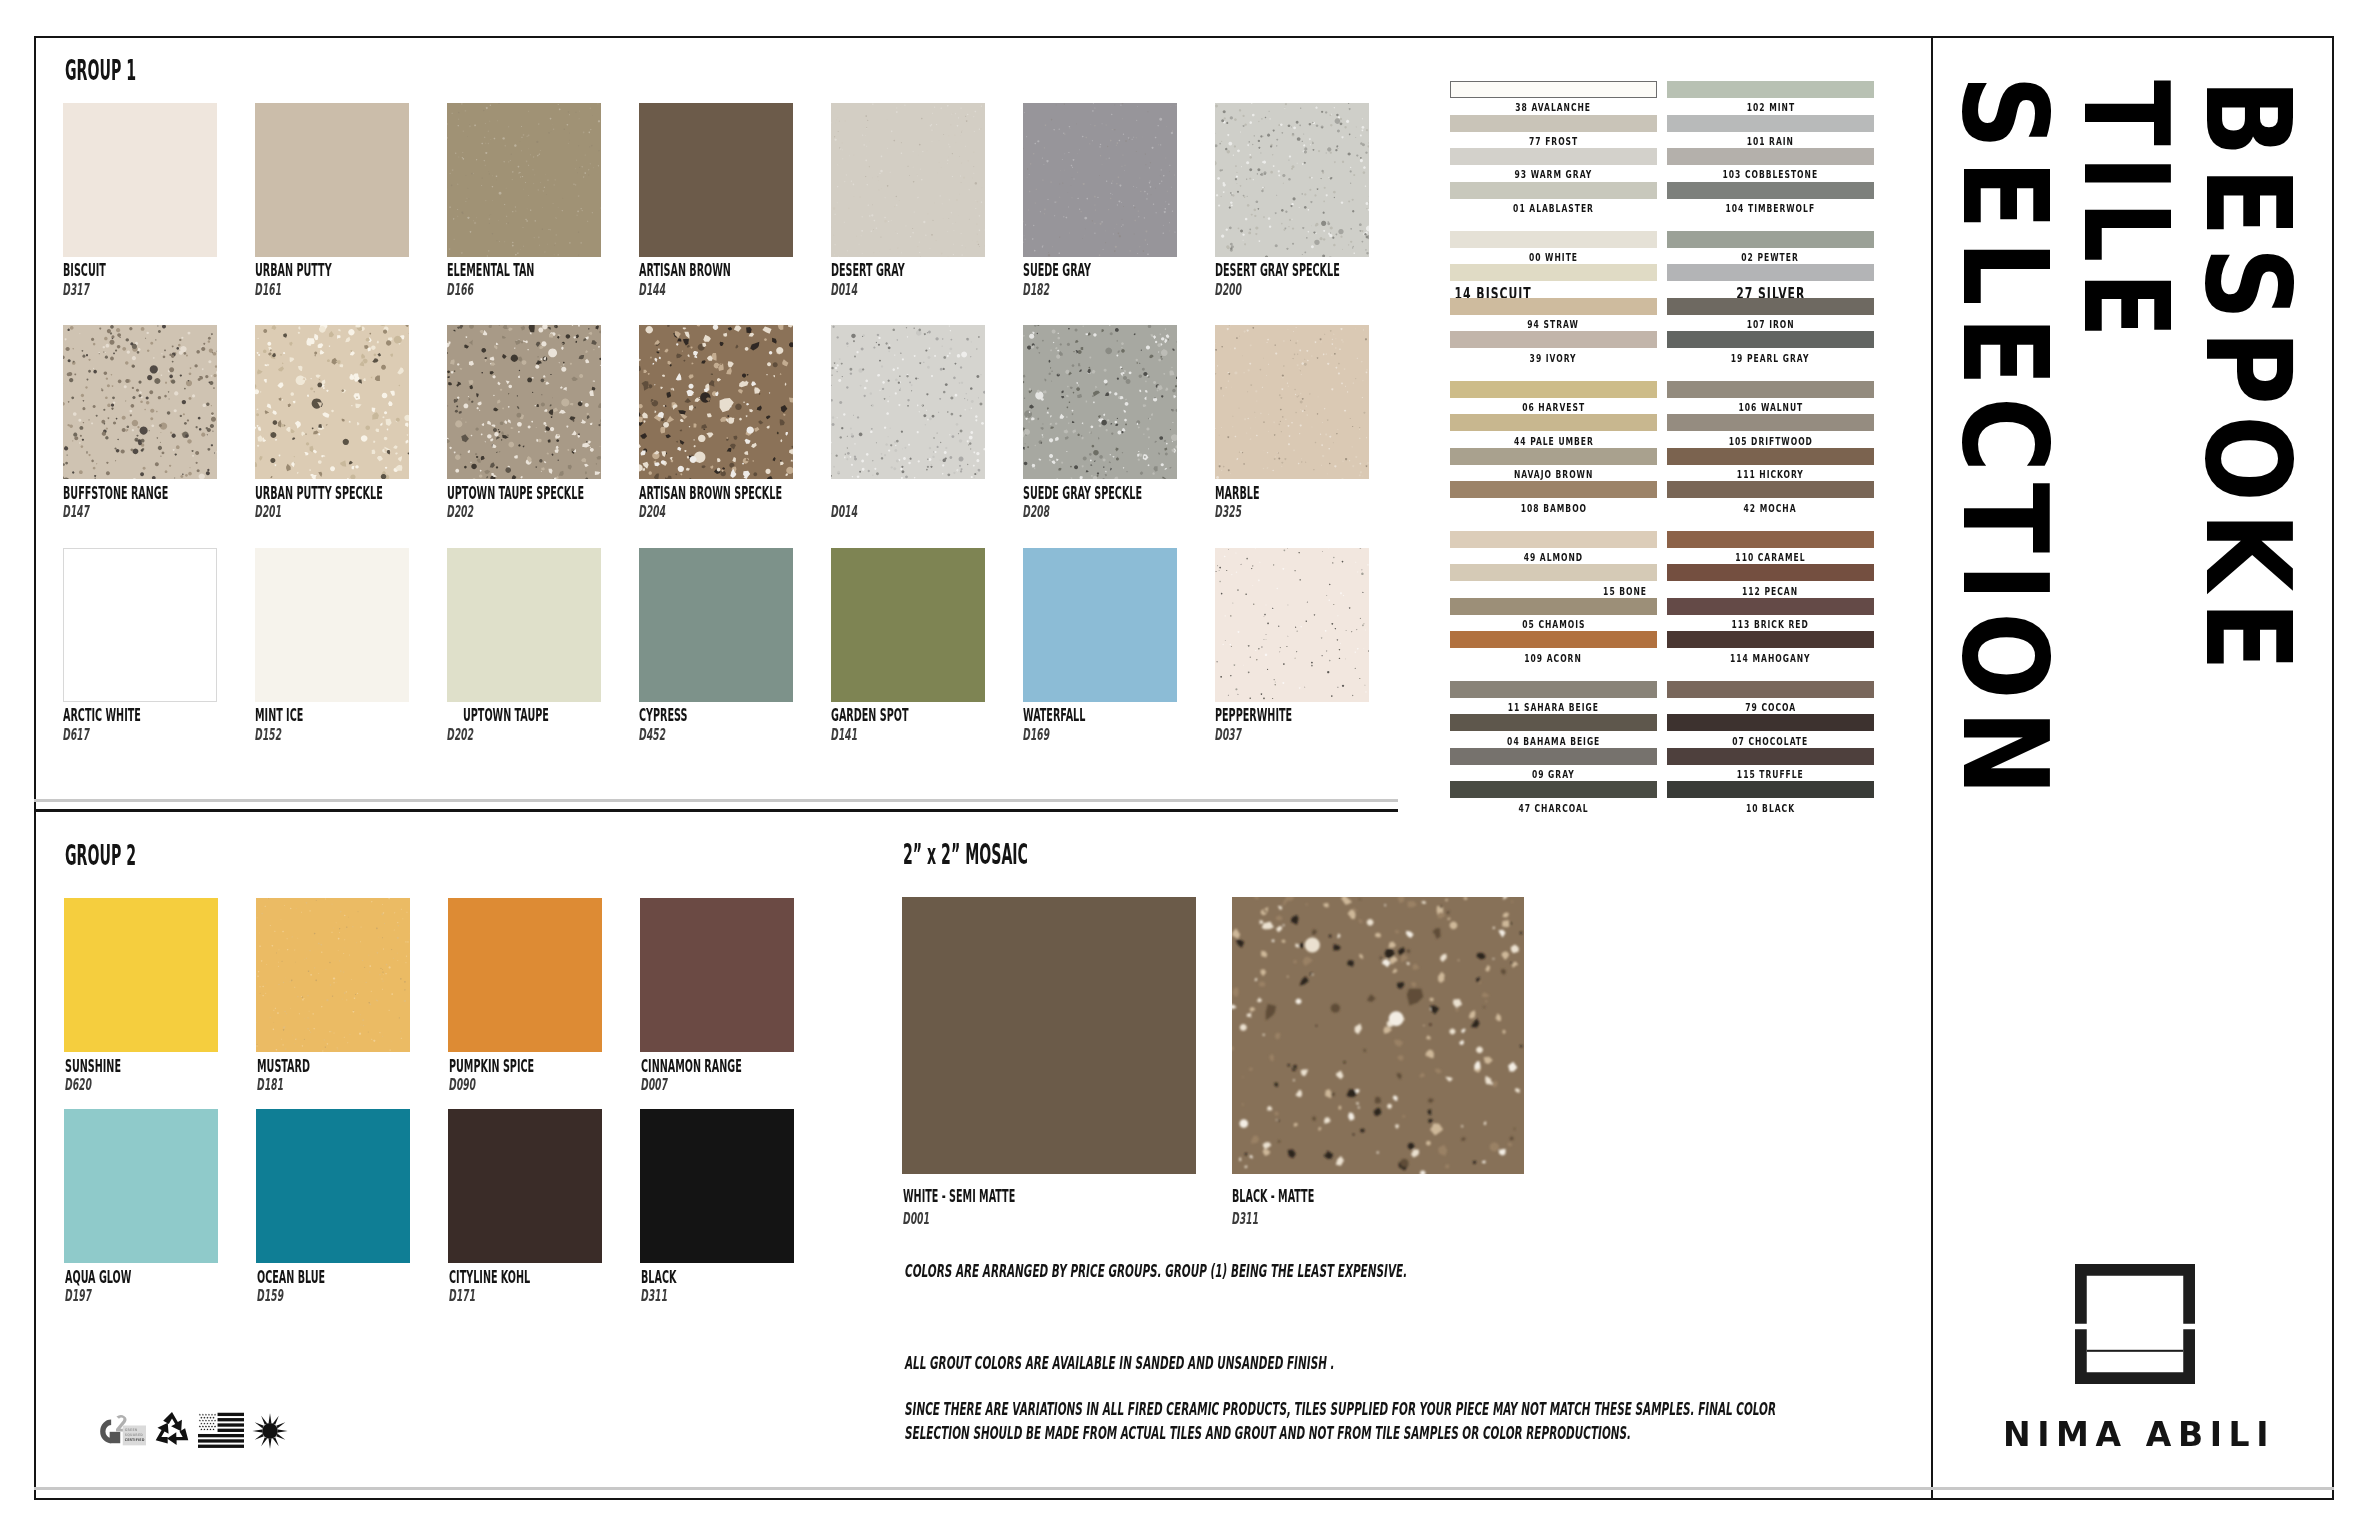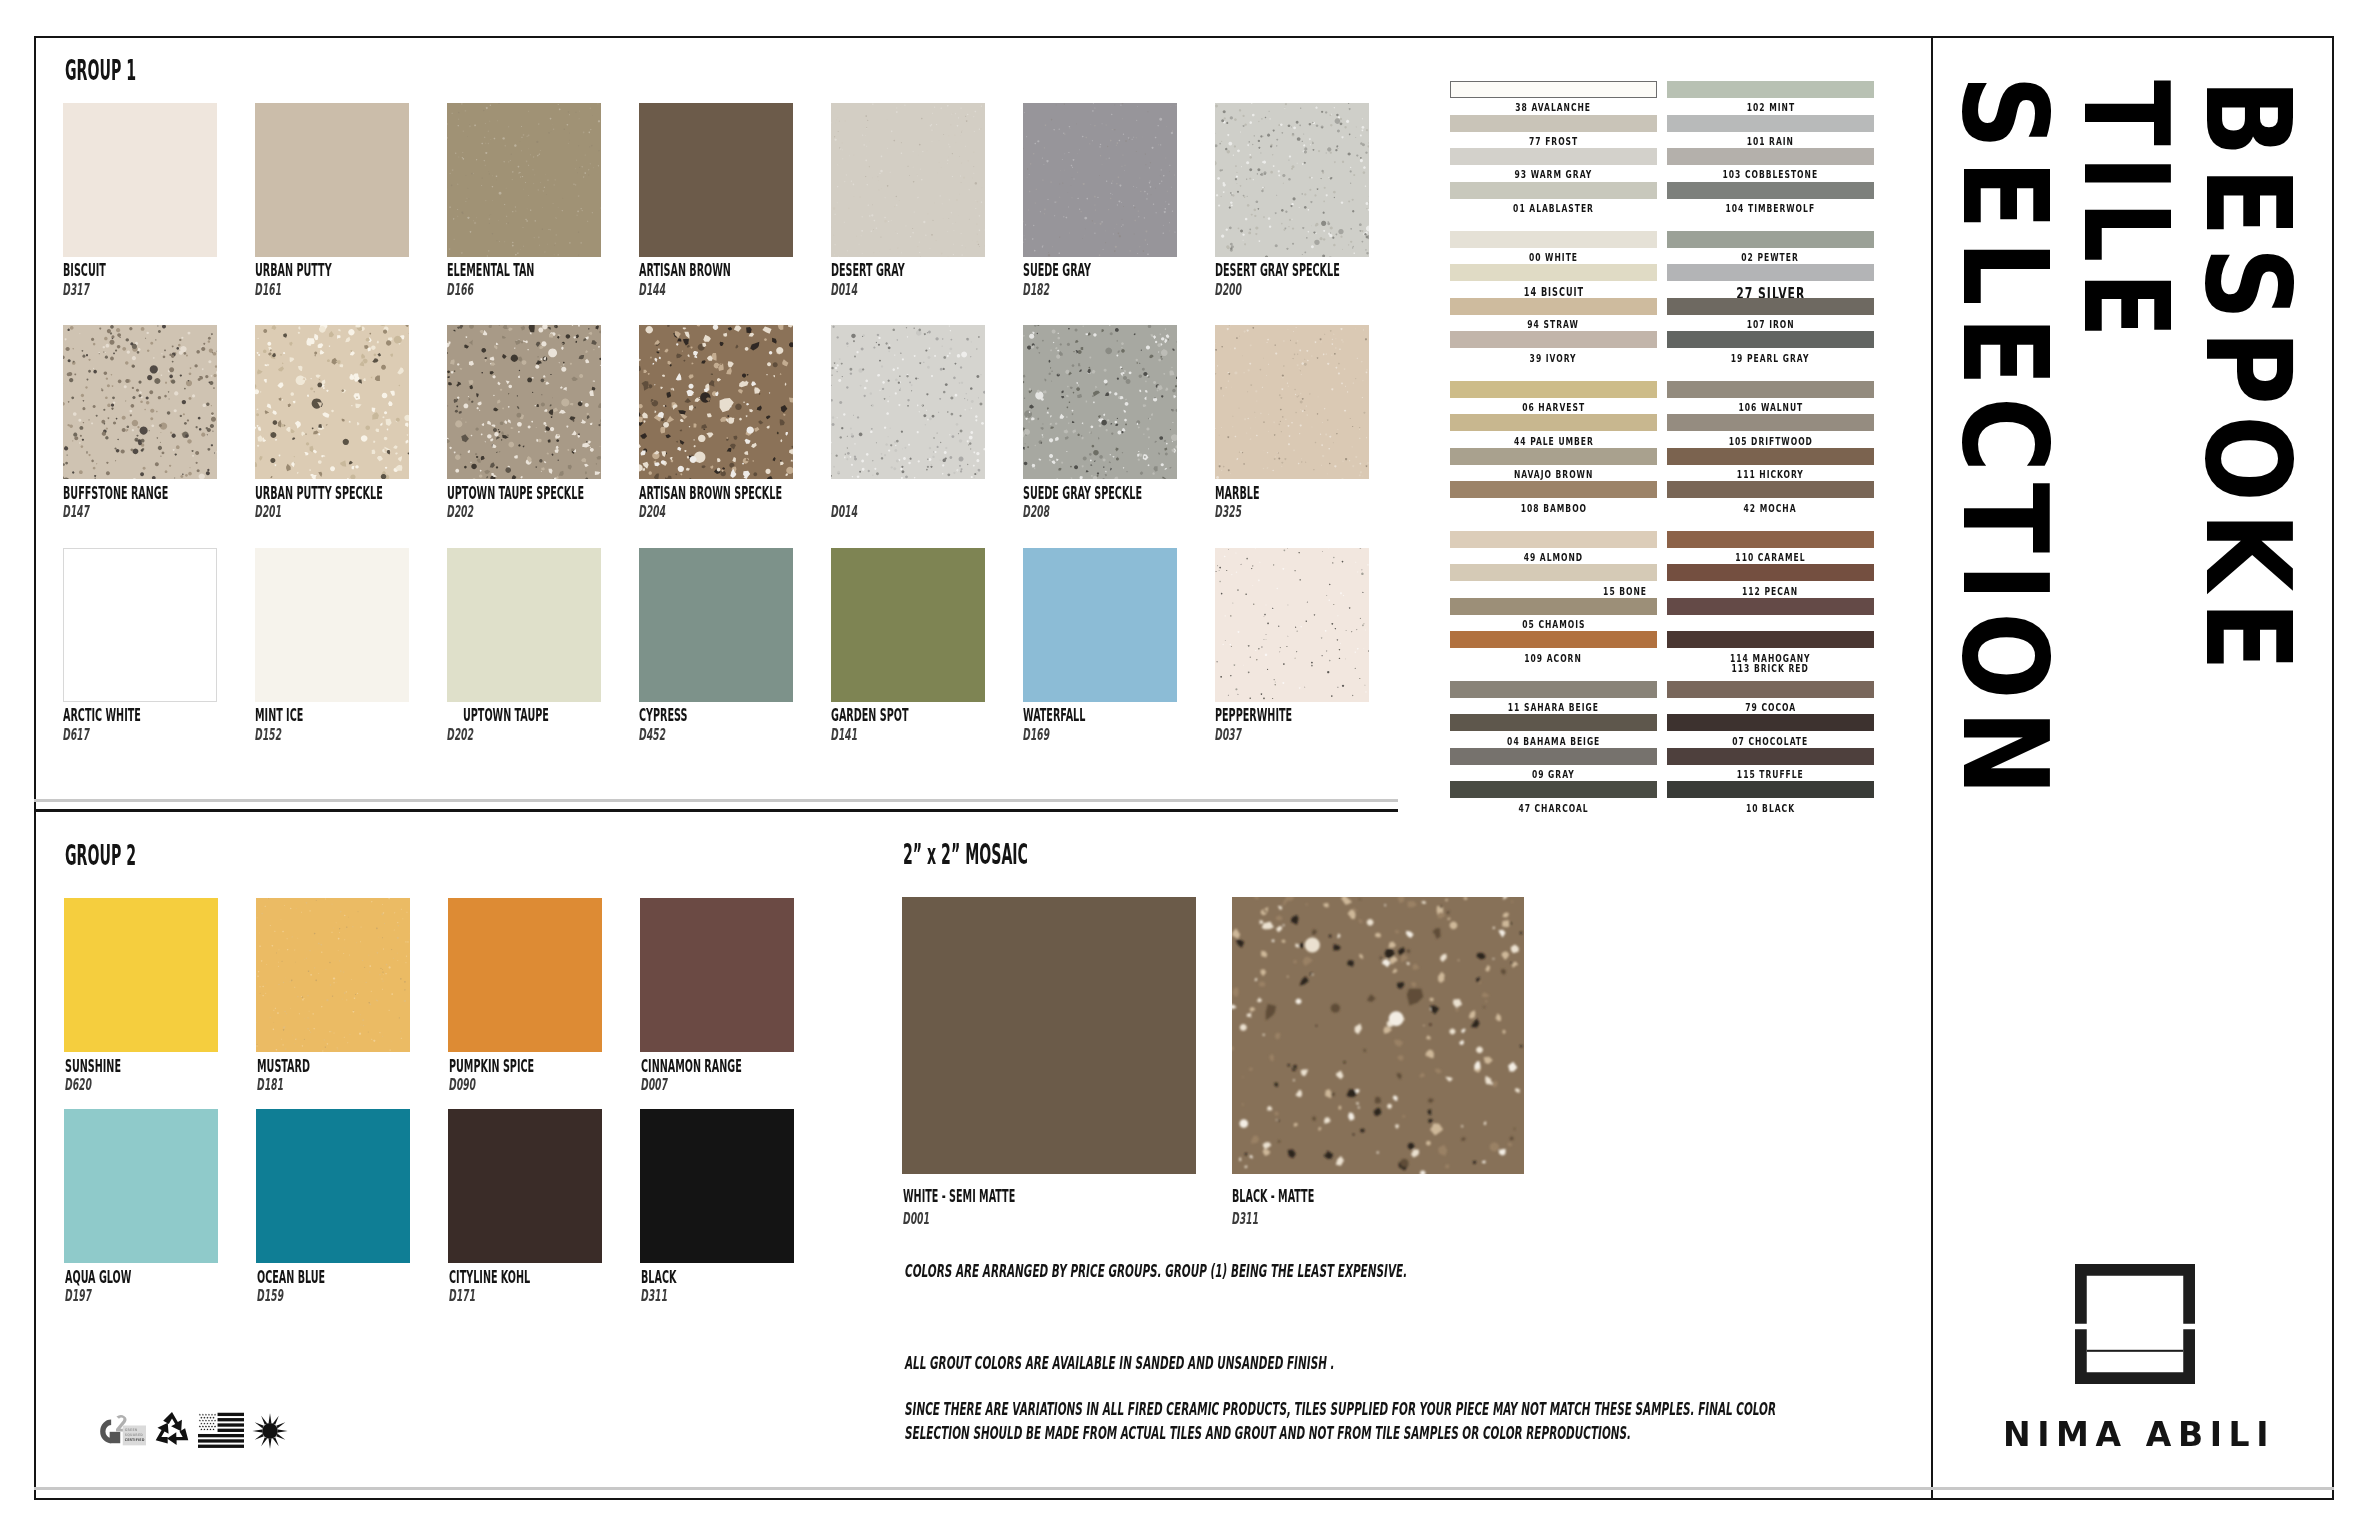--- a/index.html
+++ b/index.html
@@ -308,21 +308,21 @@
 <div class="glab" style="left:1450px;top:102px;width:207px;font-size:11.2px;letter-spacing:1.3px;"><span class="condc" style="display:inline-block;transform:scaleX(0.755);">38 AVALANCHE</span></div>
 <div class="gbar" style="left:1450px;top:115px;width:207px;height:17px;background:#C9C4B8;"></div>
 <div class="glab" style="left:1450px;top:136px;width:207px;font-size:11.2px;letter-spacing:1.3px;"><span class="condc" style="display:inline-block;transform:scaleX(0.755);">77 FROST</span></div>
 <div class="gbar" style="left:1450px;top:148px;width:207px;height:17px;background:#D3D1CB;"></div>
 <div class="glab" style="left:1450px;top:169px;width:207px;font-size:11.2px;letter-spacing:1.3px;"><span class="condc" style="display:inline-block;transform:scaleX(0.755);">93 WARM GRAY</span></div>
 <div class="gbar" style="left:1450px;top:182px;width:207px;height:17px;background:#C8C8BC;"></div>
 <div class="glab" style="left:1450px;top:203px;width:207px;font-size:11.2px;letter-spacing:1.3px;"><span class="condc" style="display:inline-block;transform:scaleX(0.755);">01 ALABLASTER</span></div>
 <div class="gbar" style="left:1450px;top:231px;width:207px;height:17px;background:#E5E1D6;"></div>
 <div class="glab" style="left:1450px;top:252px;width:207px;font-size:11.2px;letter-spacing:1.3px;"><span class="condc" style="display:inline-block;transform:scaleX(0.755);">00 WHITE</span></div>
 <div class="gbar" style="left:1450px;top:264px;width:207px;height:17px;background:#E0DBC5;"></div>
-<div class="glab" style="left:1450px;top:286px;width:207px;font-size:12px;letter-spacing:1.3px;"><span class="condc" style="display:inline-block;transform:scaleX(0.755);">14 BISCUIT</span></div>
+<div class="glab" style="left:1390px;top:286px;width:207px;font-size:16px;letter-spacing:1.3px;"><span class="condc" style="display:inline-block;transform:scaleX(0.755);">14 BISCUIT</span></div>
 <div class="gbar" style="left:1450px;top:298px;width:207px;height:17px;background:#CEBB9E;"></div>
 <div class="glab" style="left:1450px;top:319px;width:207px;font-size:11.2px;letter-spacing:1.3px;"><span class="condc" style="display:inline-block;transform:scaleX(0.755);">94 STRAW</span></div>
 <div class="gbar" style="left:1450px;top:331px;width:207px;height:17px;background:#C2B5AA;"></div>
 <div class="glab" style="left:1450px;top:353px;width:207px;font-size:11.2px;letter-spacing:1.3px;"><span class="condc" style="display:inline-block;transform:scaleX(0.755);">39 IVORY</span></div>
 <div class="gbar" style="left:1450px;top:381px;width:207px;height:17px;background:#CDBC89;"></div>
 <div class="glab" style="left:1450px;top:402px;width:207px;font-size:11.2px;letter-spacing:1.3px;"><span class="condc" style="display:inline-block;transform:scaleX(0.755);">06 HARVEST</span></div>
 <div class="gbar" style="left:1450px;top:414px;width:207px;height:17px;background:#C8B78F;"></div>
 <div class="glab" style="left:1450px;top:436px;width:207px;font-size:11.2px;letter-spacing:1.3px;"><span class="condc" style="display:inline-block;transform:scaleX(0.755);">44 PALE UMBER</span></div>
 <div class="gbar" style="left:1450px;top:448px;width:207px;height:17px;background:#A9A18E;"></div>
 <div class="glab" style="left:1450px;top:469px;width:207px;font-size:11.2px;letter-spacing:1.3px;"><span class="condc" style="display:inline-block;transform:scaleX(0.755);">NAVAJO BROWN</span></div>
@@ -366,21 +366,21 @@
 <div class="glab" style="left:1667px;top:436px;width:207px;font-size:11.2px;letter-spacing:1.3px;"><span class="condc" style="display:inline-block;transform:scaleX(0.755);">105 DRIFTWOOD</span></div>
 <div class="gbar" style="left:1667px;top:448px;width:207px;height:17px;background:#7B634F;"></div>
 <div class="glab" style="left:1667px;top:469px;width:207px;font-size:11.2px;letter-spacing:1.3px;"><span class="condc" style="display:inline-block;transform:scaleX(0.755);">111 HICKORY</span></div>
 <div class="gbar" style="left:1667px;top:481px;width:207px;height:17px;background:#796656;"></div>
 <div class="glab" style="left:1667px;top:503px;width:207px;font-size:11.2px;letter-spacing:1.3px;"><span class="condc" style="display:inline-block;transform:scaleX(0.755);">42 MOCHA</span></div>
 <div class="gbar" style="left:1667px;top:531px;width:207px;height:17px;background:#8C6248;"></div>
 <div class="glab" style="left:1667px;top:552px;width:207px;font-size:11.2px;letter-spacing:1.3px;"><span class="condc" style="display:inline-block;transform:scaleX(0.755);">110 CARAMEL</span></div>
 <div class="gbar" style="left:1667px;top:564px;width:207px;height:17px;background:#744F40;"></div>
 <div class="glab" style="left:1667px;top:586px;width:207px;font-size:11.2px;letter-spacing:1.3px;"><span class="condc" style="display:inline-block;transform:scaleX(0.755);">112 PECAN</span></div>
 <div class="gbar" style="left:1667px;top:598px;width:207px;height:17px;background:#644A47;"></div>
-<div class="glab" style="left:1667px;top:619px;width:207px;font-size:11.2px;letter-spacing:1.3px;margin-top:44px;"><span class="condc" style="display:inline-block;transform:scaleX(0.755);">113 BRICK RED</span></div>
+<div class="glab" style="left:1667px;top:619px;width:207px;font-size:11.2px;letter-spacing:1.3px;"><span class="condc" style="display:inline-block;transform:scaleX(0.755);">113 BRICK RED</span></div>
 <div class="gbar" style="left:1667px;top:631px;width:207px;height:17px;background:#4A3732;"></div>
 <div class="glab" style="left:1667px;top:653px;width:207px;font-size:11.2px;letter-spacing:1.3px;"><span class="condc" style="display:inline-block;transform:scaleX(0.755);">114 MAHOGANY</span></div>
 <div class="gbar" style="left:1667px;top:681px;width:207px;height:17px;background:#79675B;"></div>
 <div class="glab" style="left:1667px;top:702px;width:207px;font-size:11.2px;letter-spacing:1.3px;"><span class="condc" style="display:inline-block;transform:scaleX(0.755);">79 COCOA</span></div>
 <div class="gbar" style="left:1667px;top:714px;width:207px;height:17px;background:#3D322F;"></div>
 <div class="glab" style="left:1667px;top:736px;width:207px;font-size:11.2px;letter-spacing:1.3px;"><span class="condc" style="display:inline-block;transform:scaleX(0.755);">07 CHOCOLATE</span></div>
 <div class="gbar" style="left:1667px;top:748px;width:207px;height:17px;background:#4E403D;"></div>
 <div class="glab" style="left:1667px;top:769px;width:207px;font-size:11.2px;letter-spacing:1.3px;"><span class="condc" style="display:inline-block;transform:scaleX(0.755);">115 TRUFFLE</span></div>
 <div class="gbar" style="left:1667px;top:781px;width:207px;height:17px;background:#393B37;"></div>
 <div class="glab" style="left:1667px;top:803px;width:207px;font-size:11.2px;letter-spacing:1.3px;"><span class="condc" style="display:inline-block;transform:scaleX(0.755);">10 BLACK</span></div>

